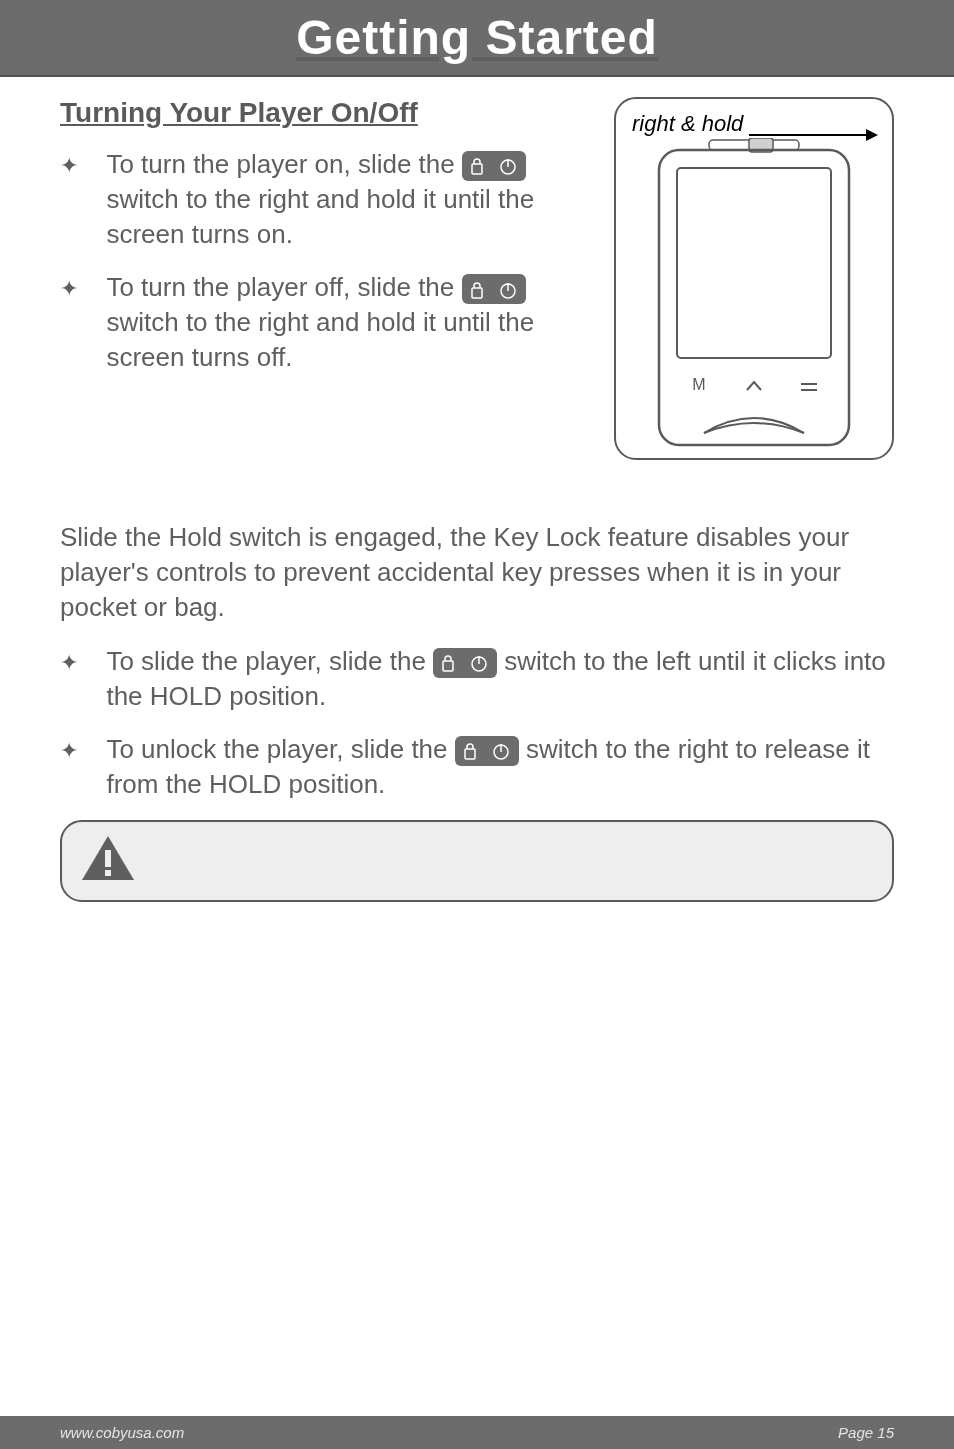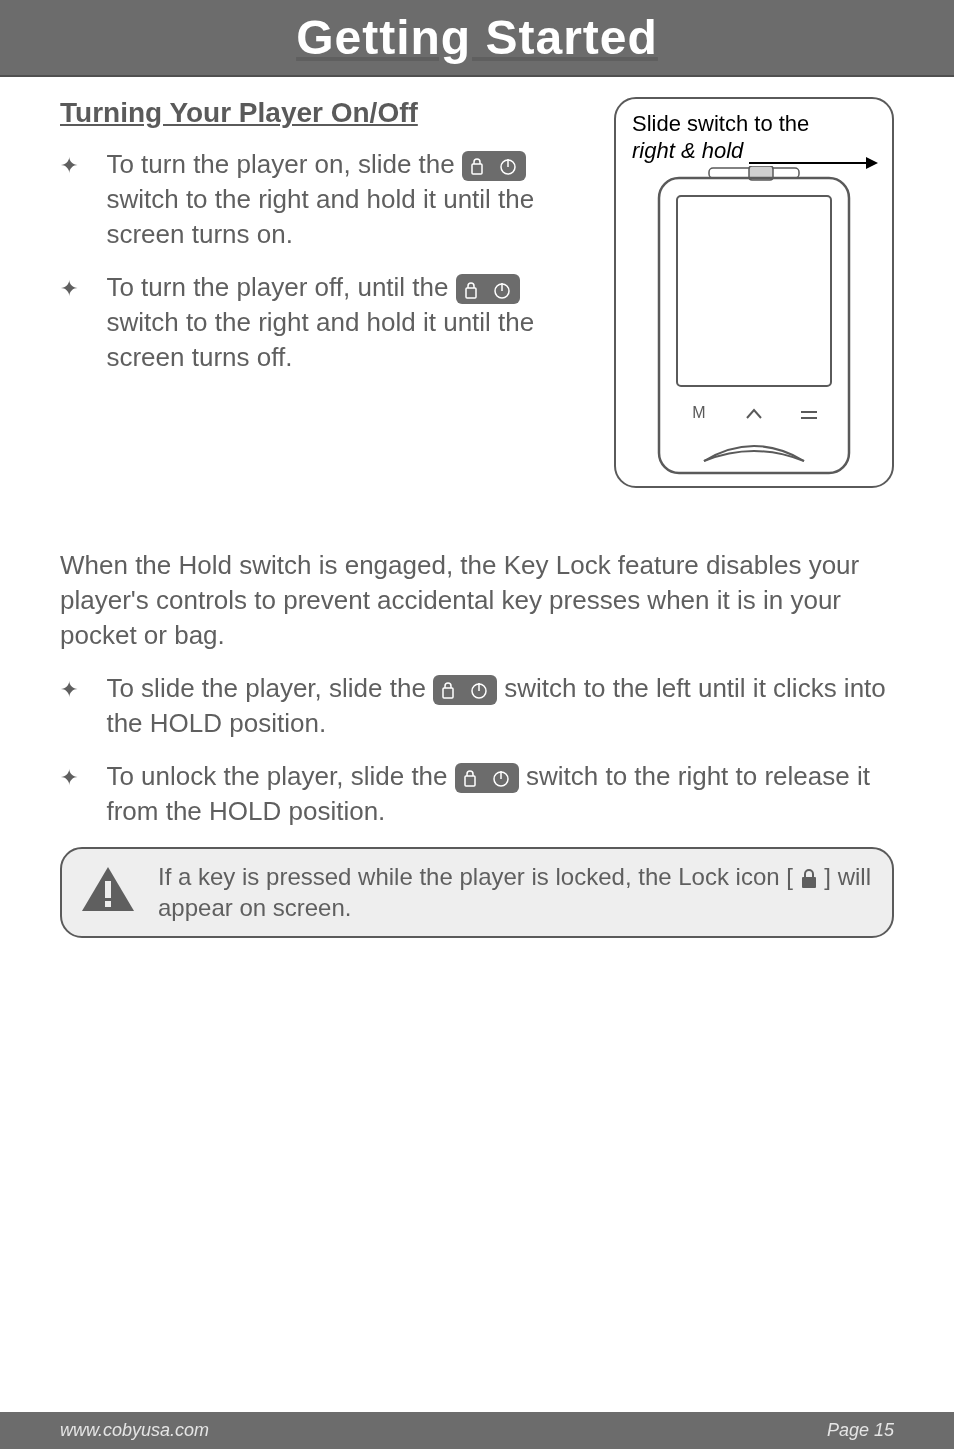--- a/index.html
+++ b/index.html
@@ -120,21 +120,21 @@
 }
 .note-icon { flex-shrink: 0; }
 .note-text { font-size: 24px; line-height: 1.3; }
 .footer {
   background: #6c6c6c;
   padding: 8px 60px;
   display: flex;
   justify-content: space-between;
   color: #e5e5e5;
   font-style: italic;
-  font-size: 18px;
+  font-size: 15px;
   margin-top: auto;
 }
 </style>
 </head>
 <body>
 
 <div class="title-bar">
   <h1>Getting Started</h1>
 </div>
 
@@ -156,36 +156,35 @@
               <line x1="40" y1="2" x2="40" y2="10" stroke="#fff" stroke-width="1.5"></line>
             </svg>
           </span>
           <span> switch to the right and hold it until the screen turns on.</span>
         </div>
       </div>
 
       <div class="bullet-item">
         <span class="bullet-star">✦</span>
         <div class="bullet-text">
-          <span>To turn the player off, until the </span>
+          <span>To turn the player off, slide the </span>
           <span class="inline-switch">
             <svg width="52" height="20" viewBox="0 0 52 20">
               <rect x="4" y="7" width="10" height="10" rx="1" fill="none" stroke="#fff" stroke-width="1.5"></rect>
               <path d="M6 7 V5 a3 3 0 0 1 6 0 V7" fill="none" stroke="#fff" stroke-width="1.5"></path>
               <circle cx="40" cy="10" r="7" fill="none" stroke="#fff" stroke-width="1.5"></circle>
               <line x1="40" y1="2" x2="40" y2="10" stroke="#fff" stroke-width="1.5"></line>
             </svg>
           </span>
           <span> switch to the right and hold it until the screen turns off.</span>
         </div>
       </div>
     </div>
 
     <div class="device-box">
-      <div class="device-label">Slide switch to the</div>
       <div class="device-label device-label-row2">
         <span>right &amp; hold</span>
         <span class="arrow-line"></span>
       </div>
       <svg class="device-svg" width="210" height="310" viewBox="0 0 210 310">
 
         <rect x="60" y="2" width="90" height="10" rx="4" fill="none" stroke="#5a5a5a" stroke-width="1.5"></rect>
         <rect x="100" y="0" width="24" height="14" rx="3" fill="#d0d0d0" stroke="#5a5a5a" stroke-width="1.5"></rect>
 
         <rect x="10" y="12" width="190" height="295" rx="20" fill="none" stroke="#5a5a5a" stroke-width="2.5"></rect>
@@ -197,21 +196,21 @@
         <line x1="152" y1="246" x2="168" y2="246" stroke="#5a5a5a" stroke-width="2"></line>
         <line x1="152" y1="252" x2="168" y2="252" stroke="#5a5a5a" stroke-width="2"></line>
 
         <path d="M55 295 Q105 265 155 295" fill="none" stroke="#5a5a5a" stroke-width="2"></path>
         <path d="M55 295 Q105 275 155 295" fill="none" stroke="#5a5a5a" stroke-width="2"></path>
       </svg>
     </div>
   </div>
 
 
-  <p class="para">When the Hold switch is engaged, the Key Lock feature disables your player's controls to prevent accidental key presses when it is in your pocket or bag.</p>
+  <p class="para">Slide the Hold switch is engaged, the Key Lock feature disables your player's controls to prevent accidental key presses when it is in your pocket or bag.</p>
 
   <div class="bullet-item">
     <span class="bullet-star">✦</span>
     <div class="bullet-text">
       <span>To slide the player, slide the </span>
       <span class="inline-switch">
         <svg width="52" height="20" viewBox="0 0 52 20">
           <rect x="4" y="7" width="10" height="10" rx="1" fill="none" stroke="#fff" stroke-width="1.5"></rect>
           <path d="M6 7 V5 a3 3 0 0 1 6 0 V7" fill="none" stroke="#fff" stroke-width="1.5"></path>
           <circle cx="40" cy="10" r="7" fill="none" stroke="#fff" stroke-width="1.5"></circle>
@@ -239,30 +238,20 @@
   </div>
 
   <div class="note-box">
     <span class="note-icon">
       <svg width="56" height="50" viewBox="0 0 56 50">
         <path d="M28 2 L54 46 L2 46 Z" fill="#5f5f5f"></path>
         <rect x="25" y="16" width="6" height="17" fill="#eeeeee"></rect>
         <rect x="25" y="36" width="6" height="6" fill="#eeeeee"></rect>
       </svg>
     </span>
-    <div class="note-text">
-      <span>If a key is pressed while the player is locked, the Lock icon [ </span>
-      <span>
-        <svg width="18" height="20" viewBox="0 0 18 20" style="vertical-align:middle">
-          <rect x="2" y="8" width="14" height="11" rx="1" fill="#5f5f5f"></rect>
-          <path d="M5 8 V5 a4 4 0 0 1 8 0 V8" fill="none" stroke="#5f5f5f" stroke-width="2"></path>
-        </svg>
-      </span>
-      <span> ] will appear on screen.</span>
-    </div>
   </div>
 
 </div>
 
 <div class="footer">
   <span>www.cobyusa.com</span>
   <span>Page 15</span>
 </div>
 
 </body></html>

